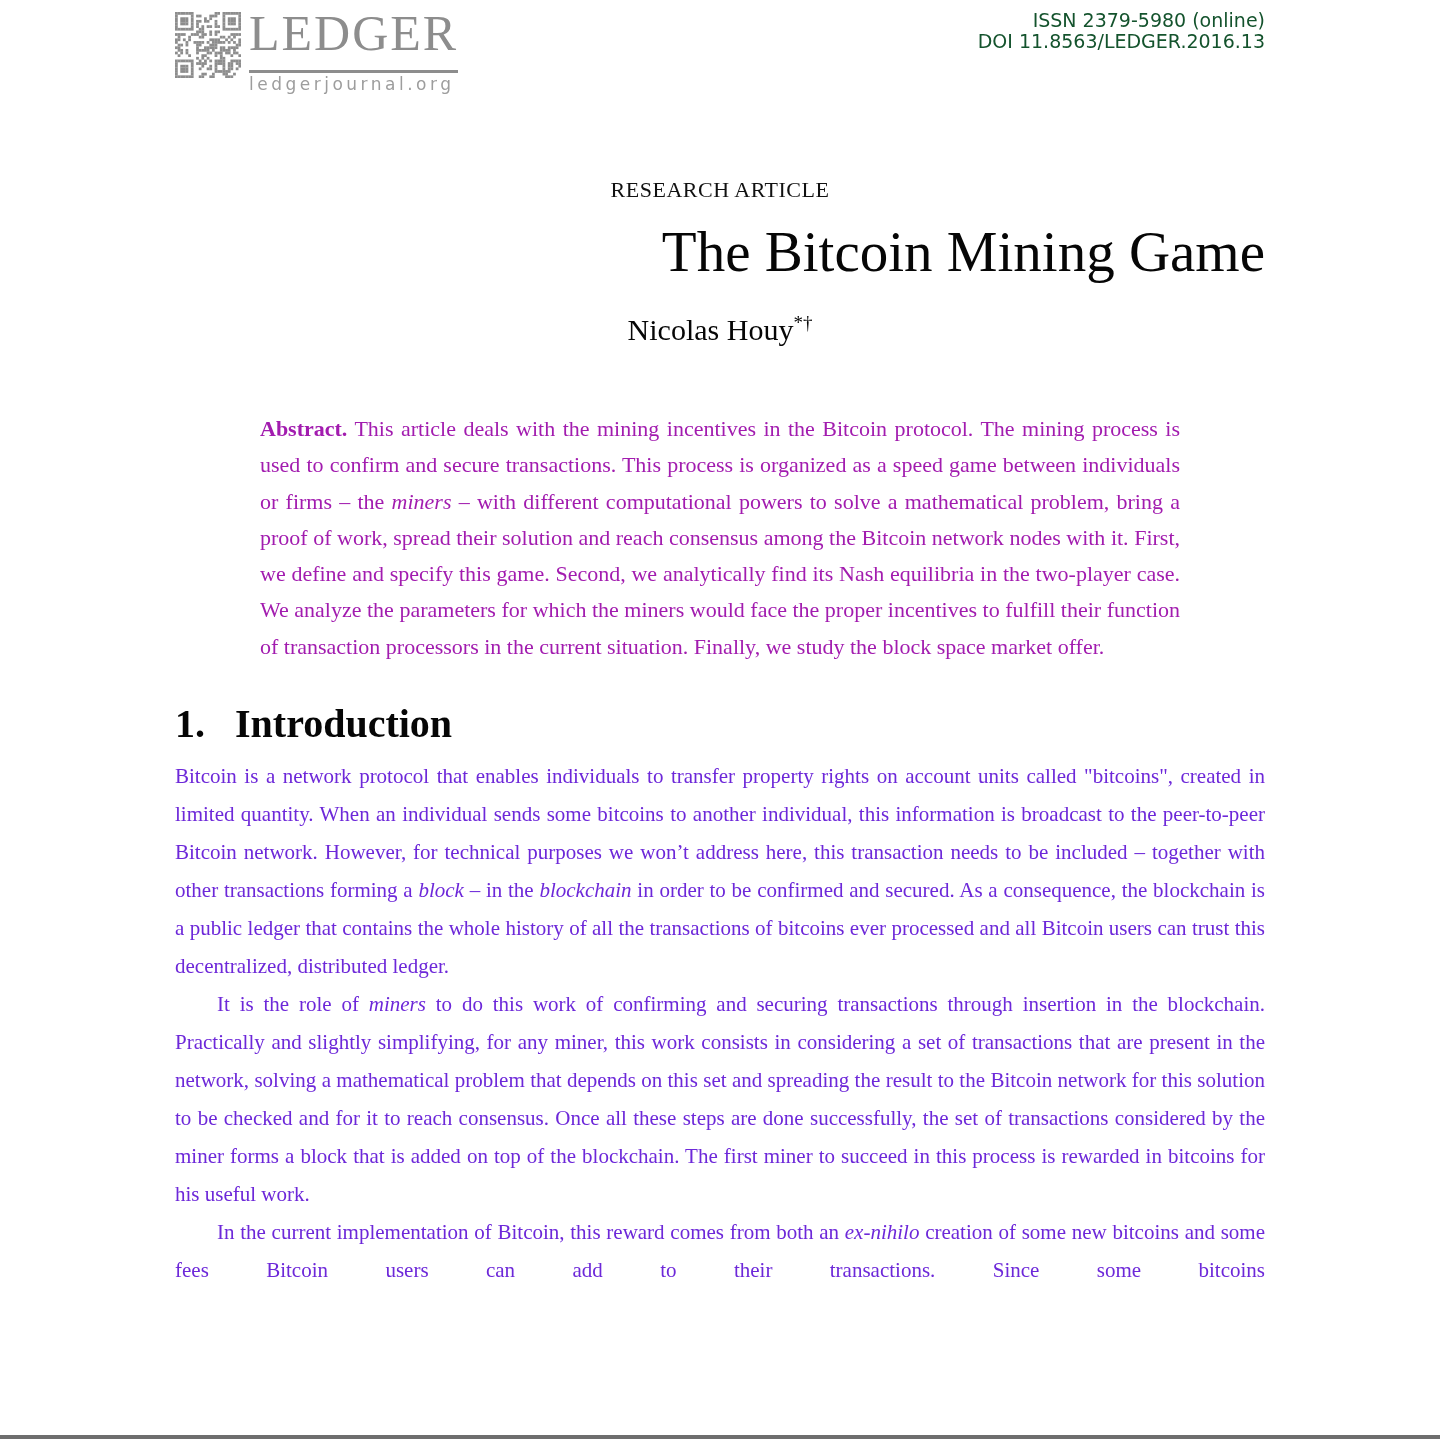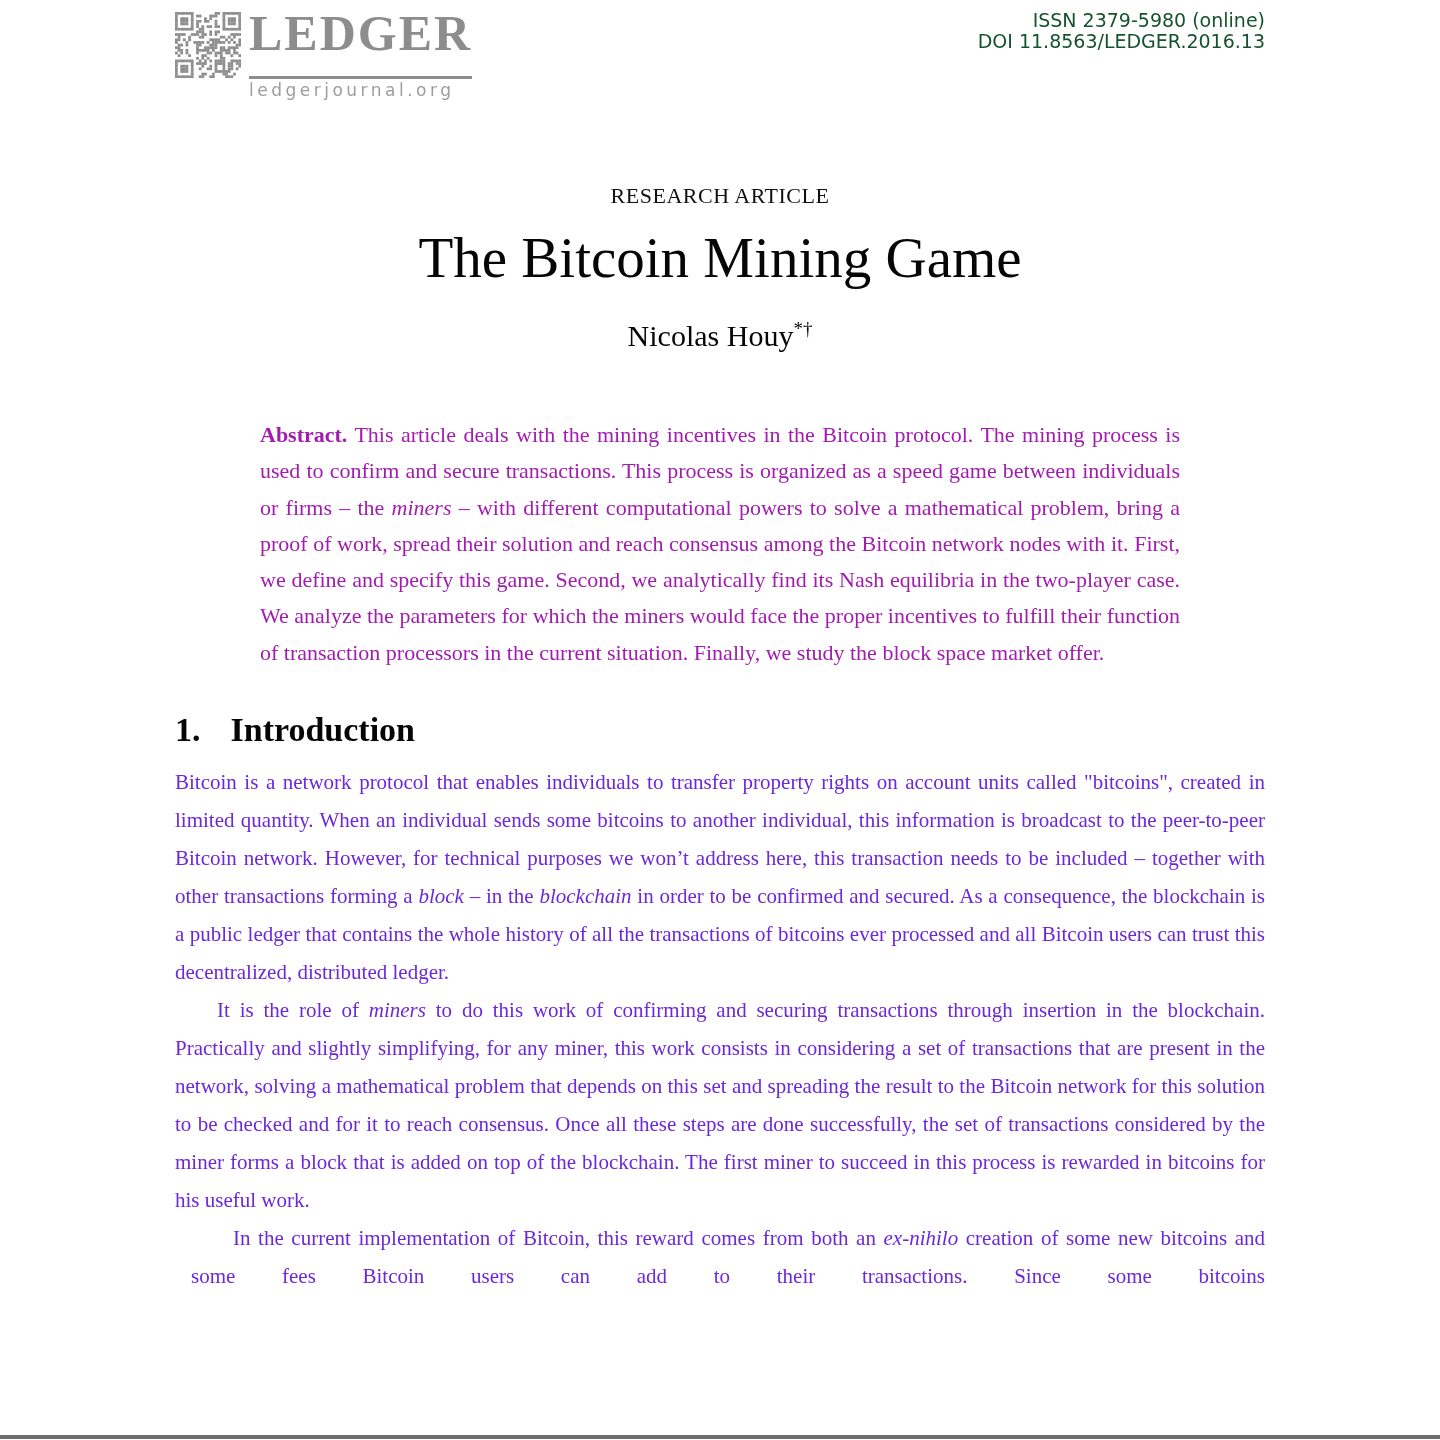--- a/index.html
+++ b/index.html
@@ -17,72 +17,72 @@
   .header{
     display:flex;justify-content:space-between;align-items:flex-start;
     padding-top:8px;
   }
   .logo-block{display:flex;align-items:flex-start;}
   .qr{width:66px;height:66px;margin-right:8px;margin-top:4px;}
   .logo-text{display:flex;flex-direction:column;}
   .logo-name{
     font-family:"Liberation Serif","DejaVu Serif",serif;
     font-size:50px;line-height:50px;letter-spacing:2px;
-    color:#8d8d8d;font-weight:700;
+    color:#8d8d8d;font-weight:400;
     border-bottom:3px solid #8d8d8d;
-    padding-bottom:18px;
+    padding-bottom:12px;
   }
   .logo-url{
     font-family:"DejaVu Sans","Liberation Sans",sans-serif;
     font-size:17px;line-height:22px;letter-spacing:3.5px;
     color:#9d9d9d;margin-top:0;
   }
   .issn-block{
     text-align:right;
     font-family:"DejaVu Sans","Liberation Sans",sans-serif;
     font-size:19px;line-height:21px;color:#14532d;
     padding-top:2px;
   }
 
   
   .kicker{
     text-align:center;font-size:22px;line-height:30px;
     margin-top:80px;letter-spacing:0.5px;color:#111;
   }
   .title{
-    text-align:center;font-size:57px;line-height:70px;font-weight:400;
+    text-align:right;font-size:57px;line-height:70px;font-weight:400;
     margin:12px 0 0 0;color:#060606;
   }
   .author{
     text-align:center;font-size:30px;line-height:42px;margin-top:22px;color:#060606;
   }
   .author sup{font-size:19px;vertical-align:super;line-height:0;}
 
   
   .abstract{
     width:920px;margin:60px auto 0 auto;
     font-size:22px;line-height:36.3px;
     text-align:justify;color:#a21caf;
   }
   .abstract strong{font-weight:700;}
   .abstract em{font-style:italic;}
 
   
   .section-heading{
-    font-size:34px;line-height:38px;font-weight:700;
+    font-size:40px;line-height:38px;font-weight:700;
     margin:40px 0 0 0;color:#060606;
   }
   .section-heading .sec-num{display:inline-block;margin-right:30px;}
   .body-para{
     font-size:21px;line-height:38px;text-align:justify;
     margin:0;color:#6d28d9;
   }
   .body-para.first{margin-top:14px;}
   .body-para.indent{text-indent:42px;}
-  .body-para.cut{text-align-last:justify;margin-left:16px;}
+  .body-para.cut{text-align-last:justify;}
   .body-para em{font-style:italic;}
 
   
   .bottom-edge{
     position:absolute;left:0;bottom:1px;width:1440px;height:4px;
     background:#6e6e6e;
   }
 </style>
 </head>
 <body>

